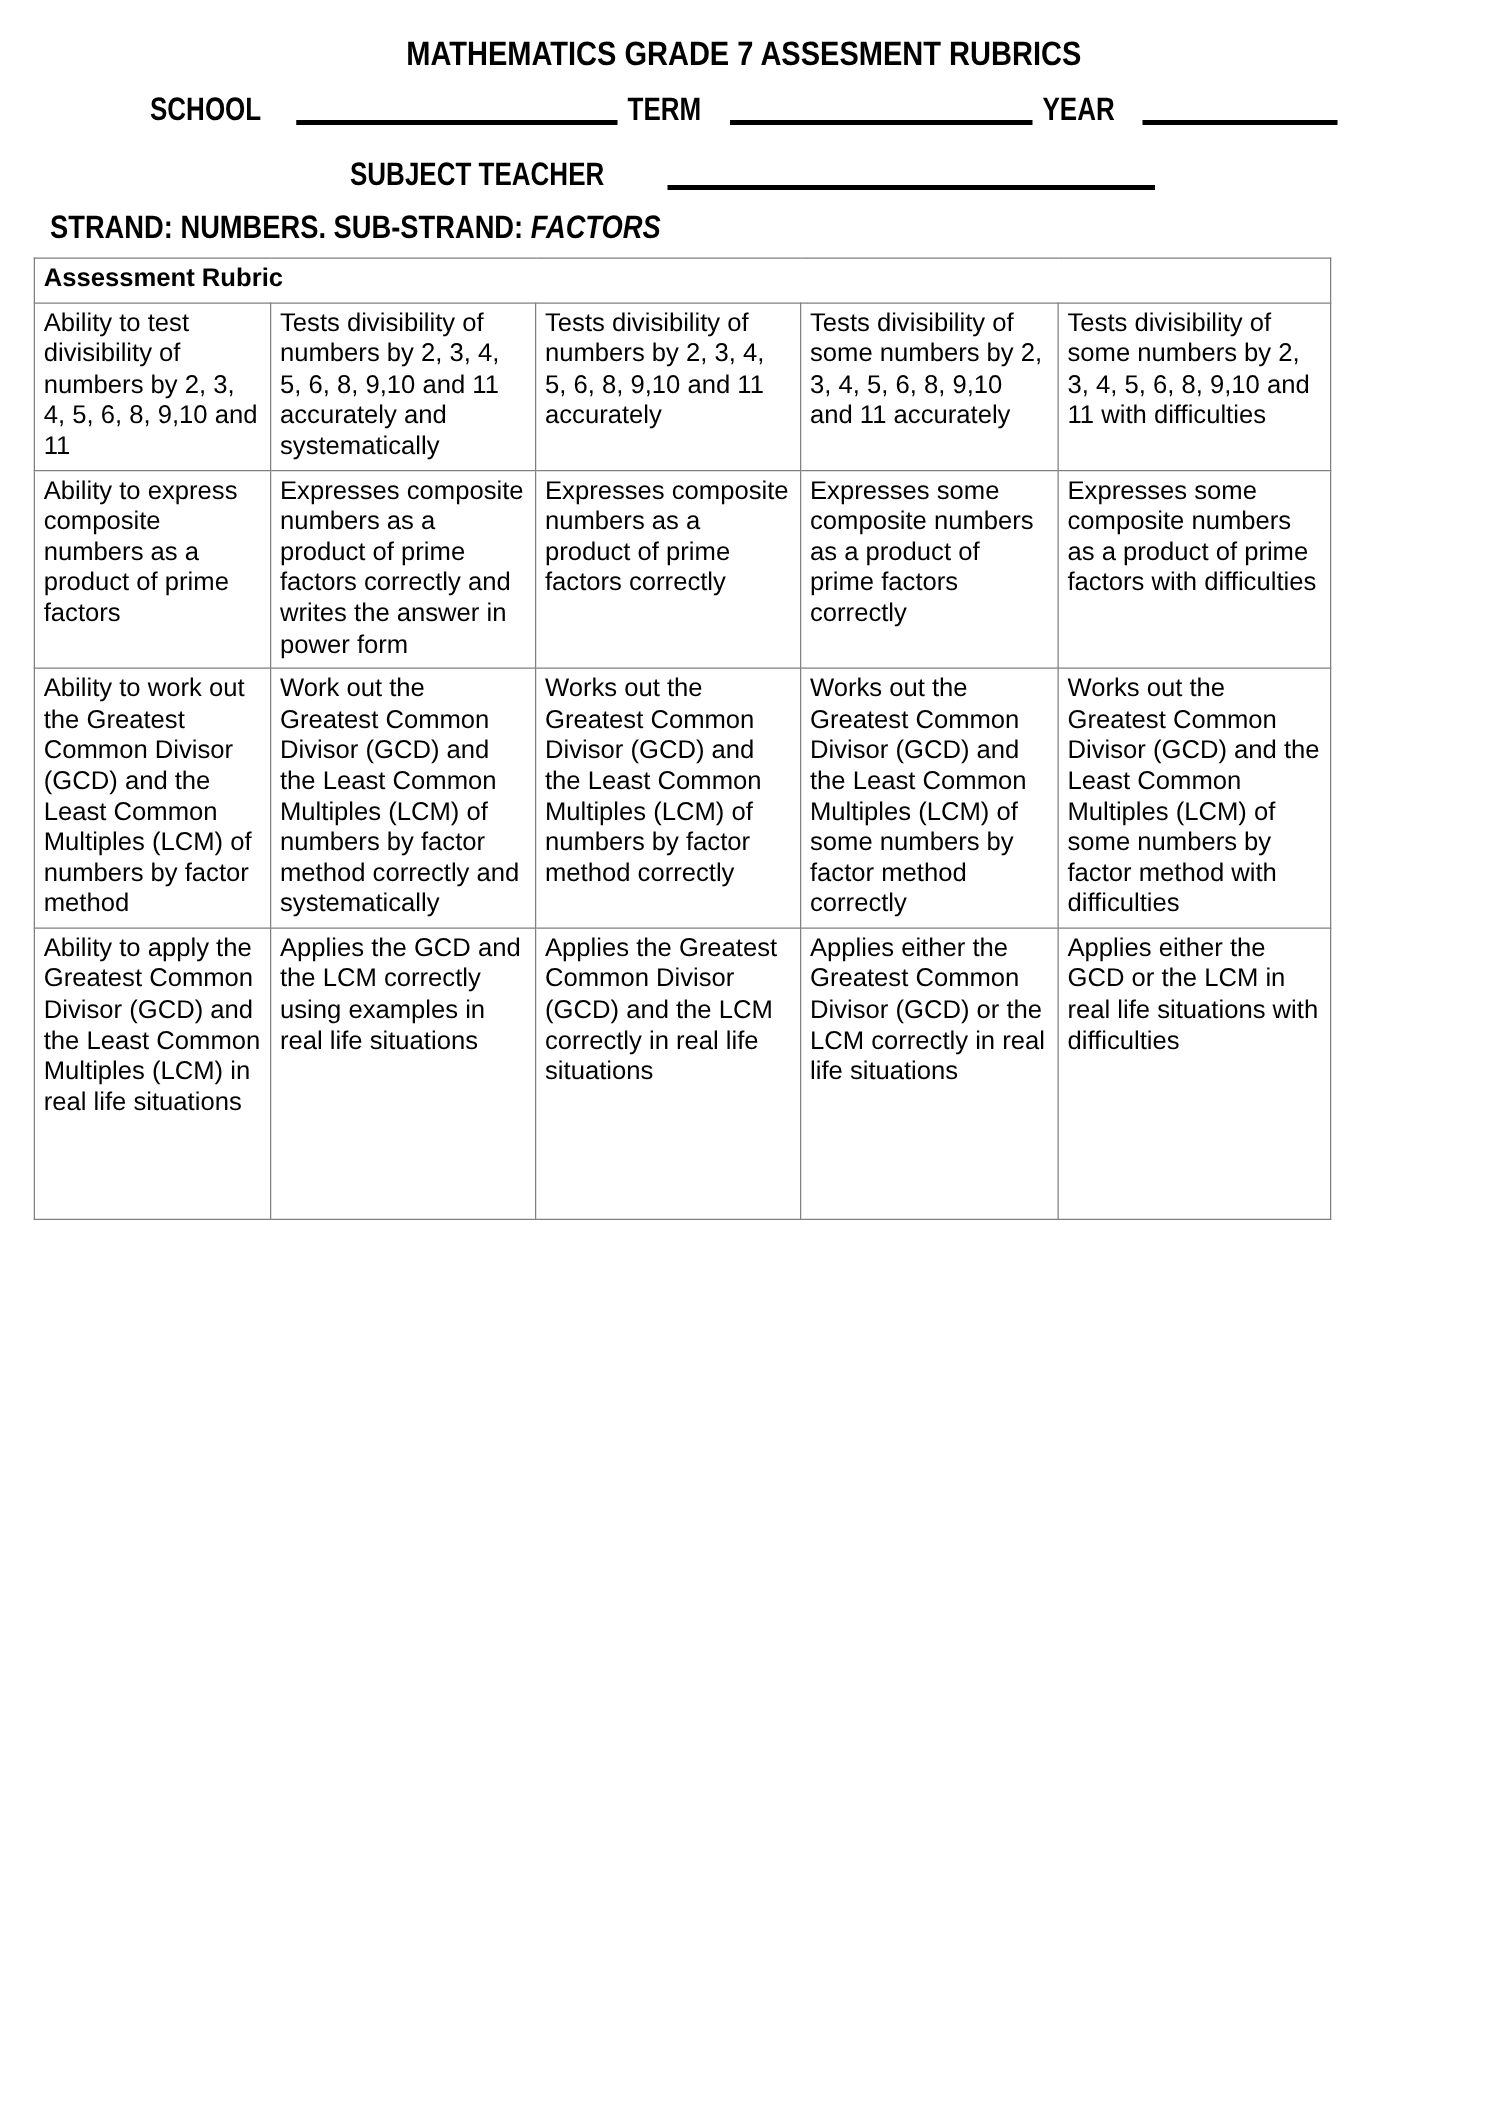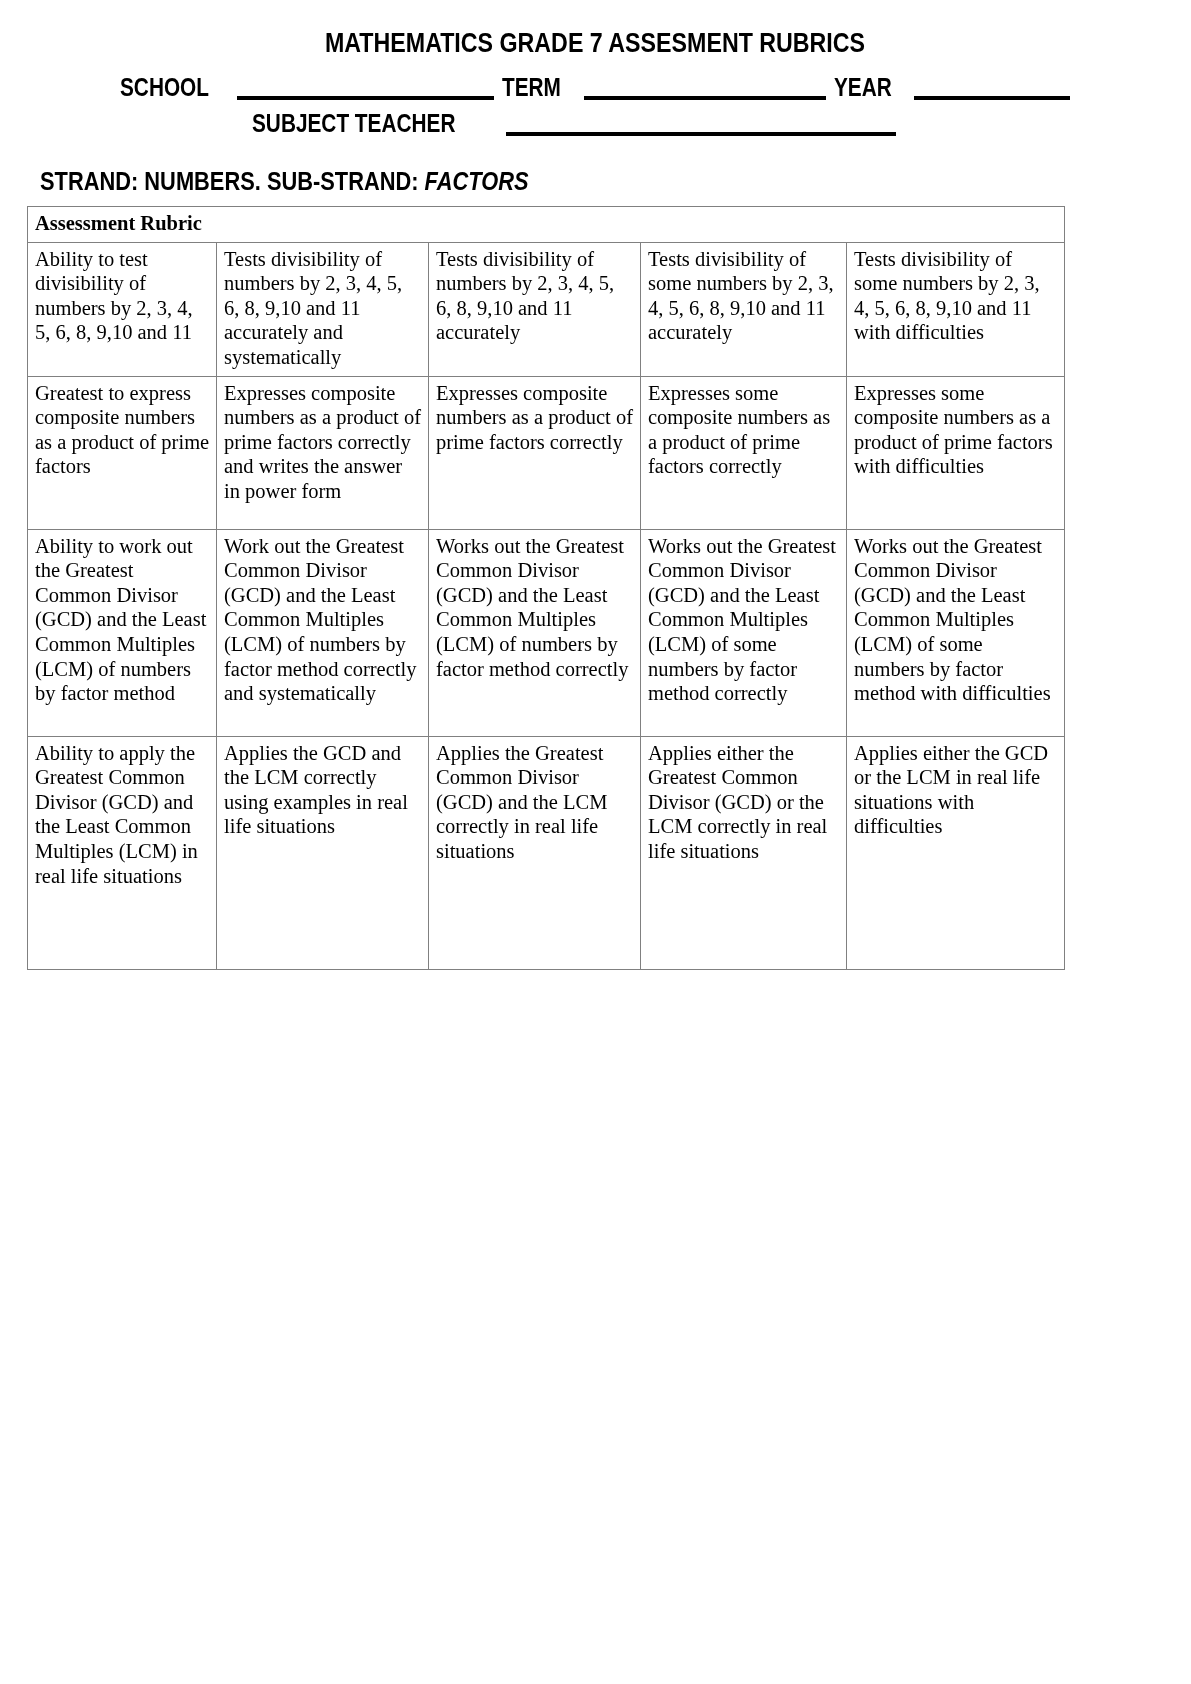--- a/index.html
+++ b/index.html
@@ -58,23 +58,24 @@
   }
 
   
   #row-school {
     top: 72px;
     left: 120px;
     width: 950px;
   }
   
   #row-teacher {
-    top: 108px;
+    top: 124px;
     left: 252px;
     width: 700px;
+    justify-content: center;
   }
 
   .field-label {
     display: inline-block;
     white-space: nowrap;
   }
   .field-label > i {
     display: inline-block;
     transform: scaleX(0.80);
     transform-origin: left center;
@@ -119,21 +120,21 @@
   table.rubric {
     border-collapse: collapse;
     table-layout: fixed;
     width: 1037px;
     border: 1px solid #808080;
   }
   table.rubric td {
     border: 1px solid #808080;
     vertical-align: top;
     padding: 4px 6px 6px 7px;
-    font-family: Liberation Serif, serif;
+    font-family: Liberation Sans, sans-serif;
     font-size: 20.5px;
     line-height: 24.6px;
   }
   td.title-cell {
     font-weight: bold;
     font-size: 20.5px;
     line-height: 25px;
     padding-bottom: 4px;
   }
   td.col-head {
@@ -201,21 +202,21 @@
         </tr>
 
         <tr class="body-row" id="row-1">
           <td>Ability to test divisibility of numbers by 2, 3, 4, 5, 6, 8, 9,10 and 11</td>
           <td>Tests divisibility of numbers by 2, 3, 4, 5, 6, 8, 9,10 and 11 accurately and systematically</td>
           <td>Tests divisibility of numbers by 2, 3, 4, 5, 6, 8, 9,10 and 11 accurately</td>
           <td>Tests divisibility of some numbers by 2, 3, 4, 5, 6, 8, 9,10 and 11 accurately</td>
           <td>Tests divisibility of some numbers by 2, 3, 4, 5, 6, 8, 9,10 and 11 with difficulties</td>
         </tr>
         <tr class="body-row" id="row-2">
-          <td>Greatest to express composite numbers as a product of prime factors</td>
+          <td>Ability to express composite numbers as a product of prime factors</td>
           <td>Expresses composite numbers as a product of prime factors correctly and writes the answer in power form</td>
           <td>Expresses composite numbers as a product of prime factors correctly</td>
           <td>Expresses some composite numbers as a product of prime factors correctly</td>
           <td>Expresses some composite numbers as a product of prime factors with difficulties</td>
         </tr>
         <tr class="body-row" id="row-3">
           <td>Ability to work out the Greatest Common Divisor (GCD) and the Least Common Multiples (LCM) of numbers by factor method</td>
           <td>Work out the Greatest Common Divisor (GCD) and the Least Common Multiples (LCM) of numbers by factor method correctly and systematically</td>
           <td>Works out the Greatest Common Divisor (GCD) and the Least Common Multiples (LCM) of numbers by factor method correctly</td>
           <td>Works out the Greatest Common Divisor (GCD) and the Least Common Multiples (LCM) of some numbers by factor method correctly</td>

